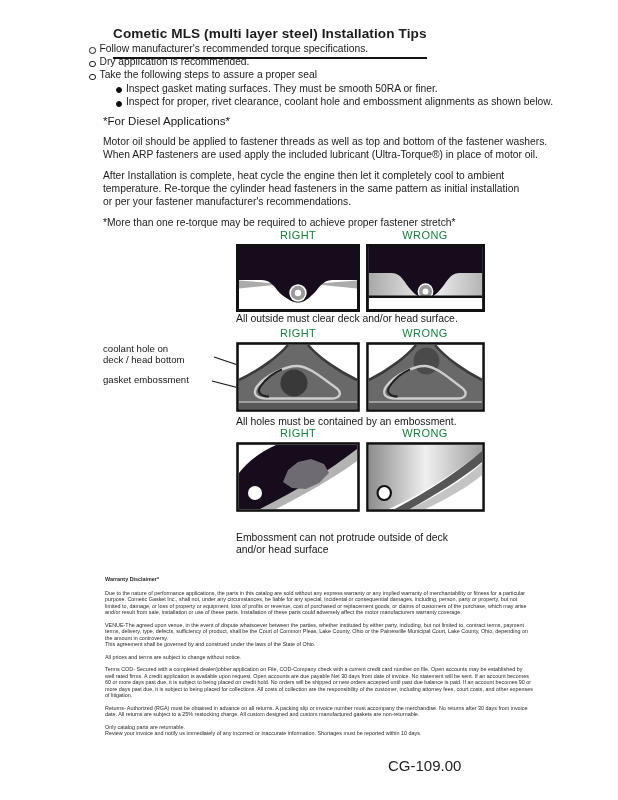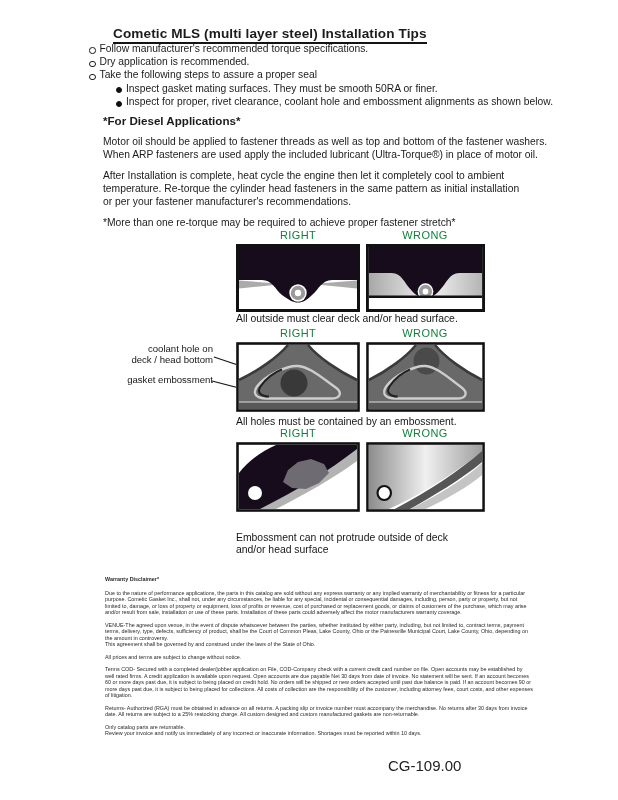--- a/index.html
+++ b/index.html
@@ -5,36 +5,36 @@
   html,body{margin:0;padding:0}
   body{
     width:618px;height:800px;background:#fff;position:relative;overflow:hidden;
     font-family:"Liberation Sans",sans-serif;color:#1b1b1b;
     -webkit-font-smoothing:antialiased;
   }
   .abs{position:absolute}
   
   .title{
     left:113px;top:26px;font-size:13.6px;font-weight:bold;letter-spacing:.1px;
-    border-bottom:2px solid #141414;padding-bottom:1px;white-space:nowrap;
+    border-bottom:2px solid #141414;padding-bottom:16px;white-space:nowrap;
   }
   
   .tips{left:89px;top:42px;font-size:10.3px;line-height:13.2px;width:480px}
   .tip{display:flex;align-items:center}
   .tip .marker{flex:none;width:4.5px;height:4.5px;border:1px solid #1b1b1b;border-radius:50%;margin:3.9px 4px 0 0}
   .tip.sub{margin-left:27px}
   .tip.sub .marker{width:4px;height:4px;background:#111;border-color:#111;margin-top:4.3px}
   
   .diesel{left:103px;top:114px;width:470px;font-size:10.3px;line-height:13px}
-  .diesel .dh{font-size:11.6px;font-weight:bold;margin:0 0 8px 0}
+  .diesel .dh{font-size:11.6px;font-weight:normal;margin:0 0 8px 0}
   .diesel .para{margin:0 0 8px 0}
   
   .dlabel{font-size:11px;letter-spacing:.4px;transform:translateX(-50%);white-space:nowrap;color:#15803d}
   .cap{font-size:10.4px;line-height:12px;white-space:nowrap;color:#161616}
-  .slabel{font-size:9.6px;line-height:10.6px;text-align:right;width:110px;color:#161616}
+  .slabel{font-size:9.6px;line-height:10.6px;width:110px;color:#161616}
   
   .legal{left:105px;top:576px;width:428px;font-size:5.4px;line-height:6.5px;color:#2a2a2a}
   .legal .lh{font-weight:bold;margin:0 0 7px 0}
   .legal p{margin:0 0 6px 0}
   .legal .tight{margin:0}
   .pagenum{left:388px;top:757px;font-size:15px;color:#222}
 </style>
 </head>
 <body>
 

